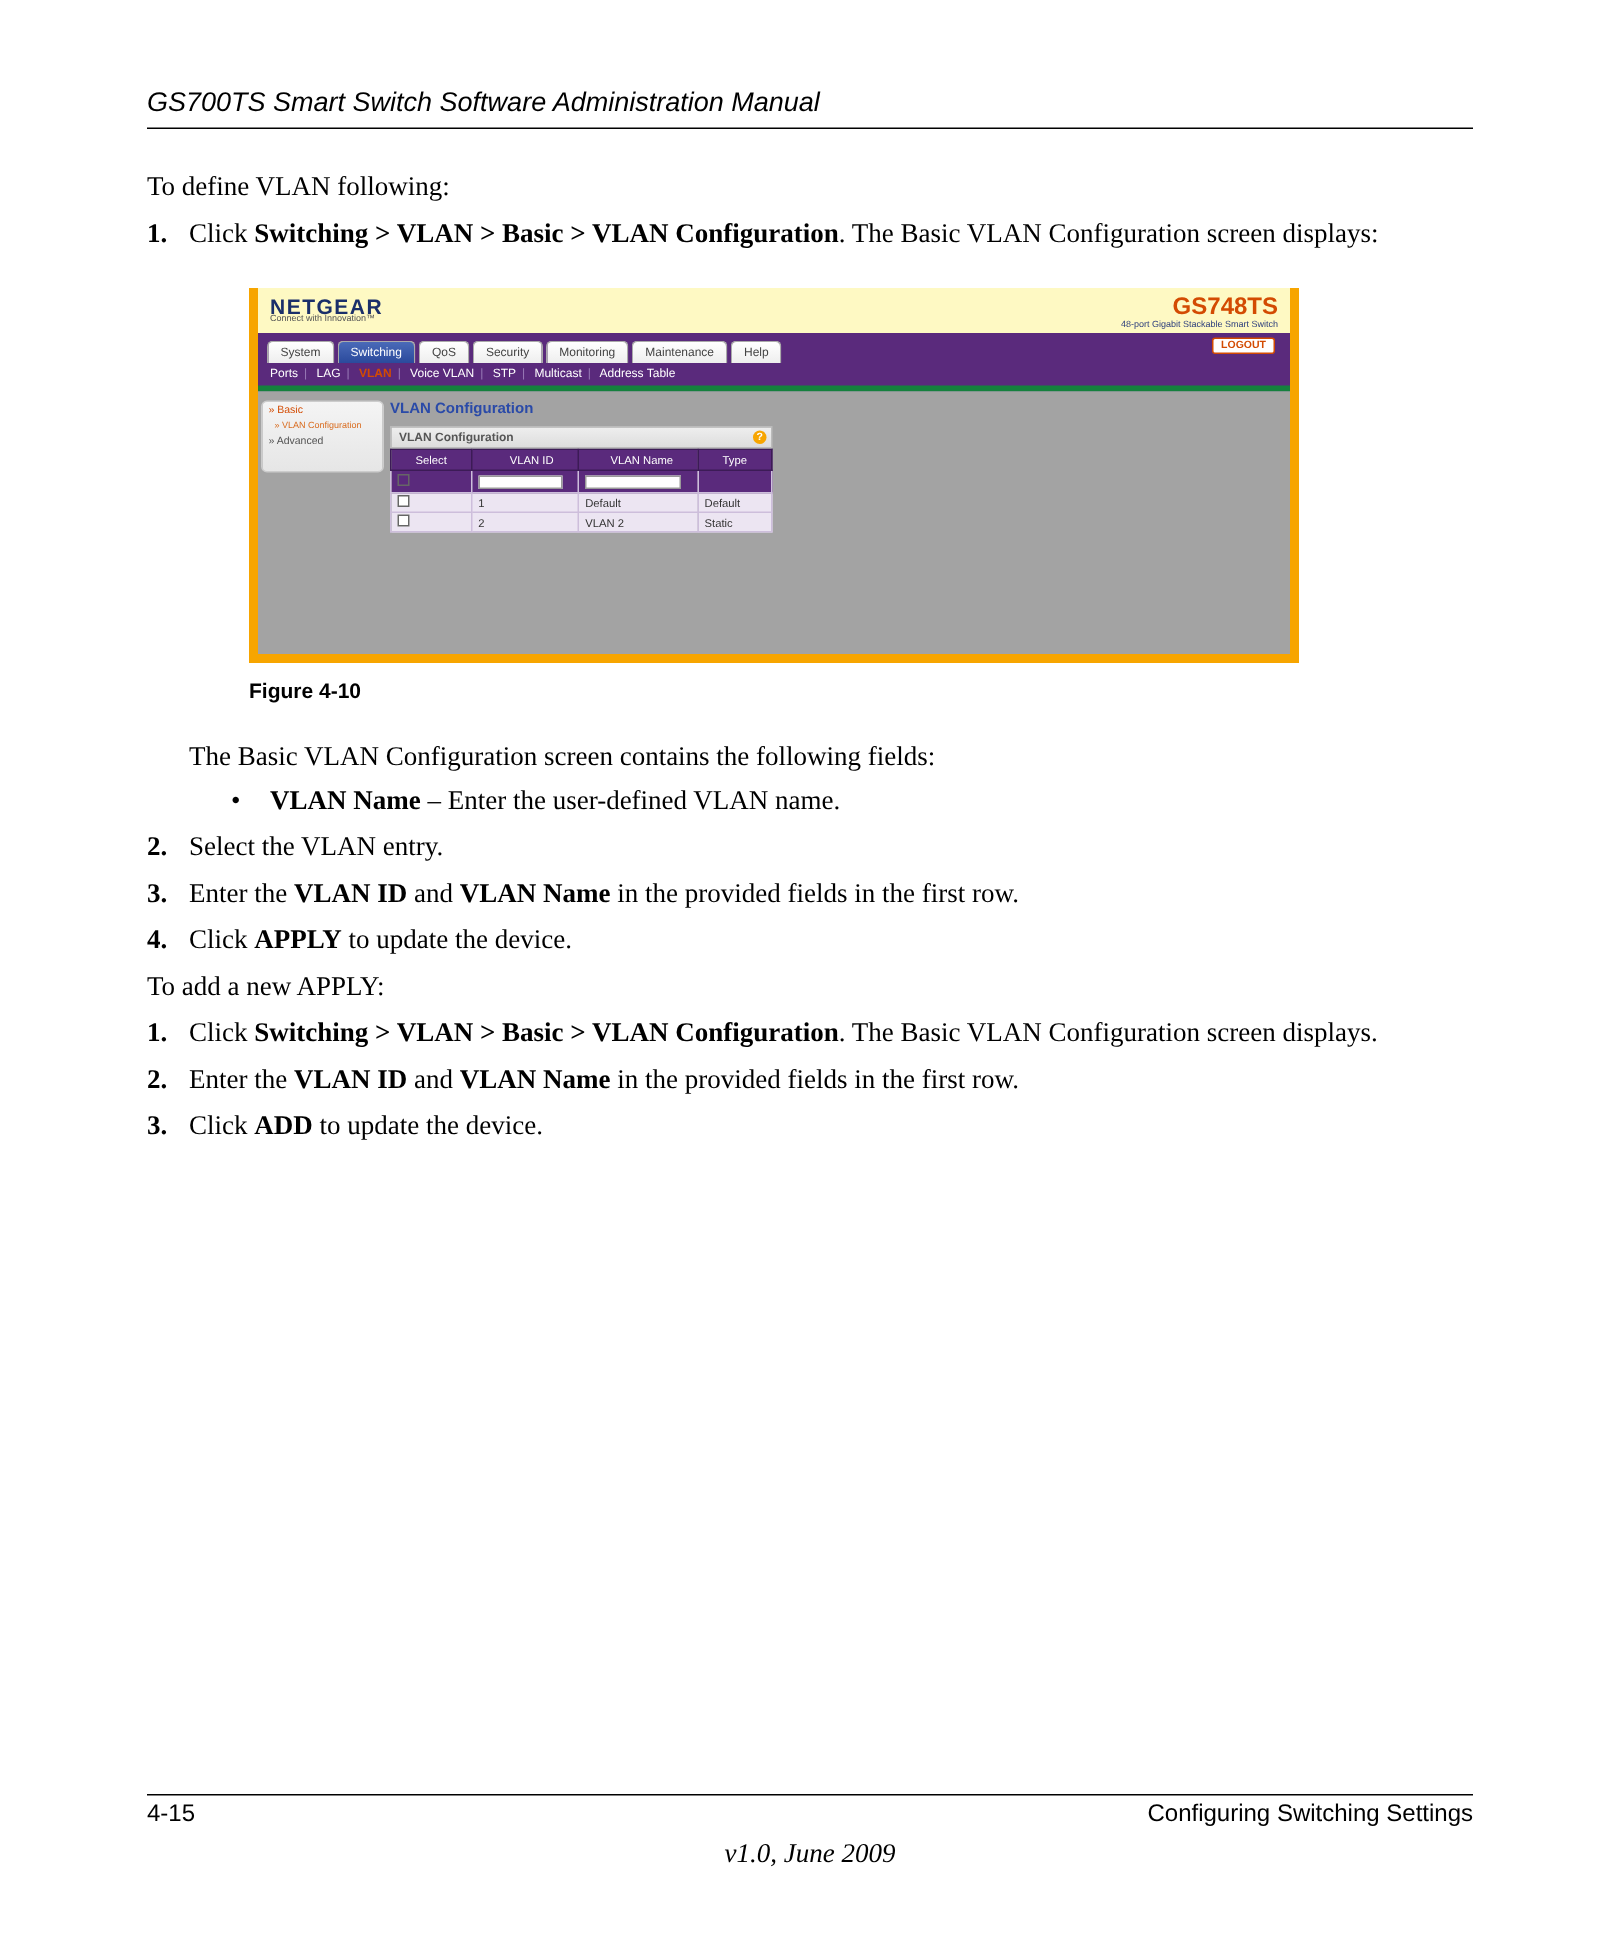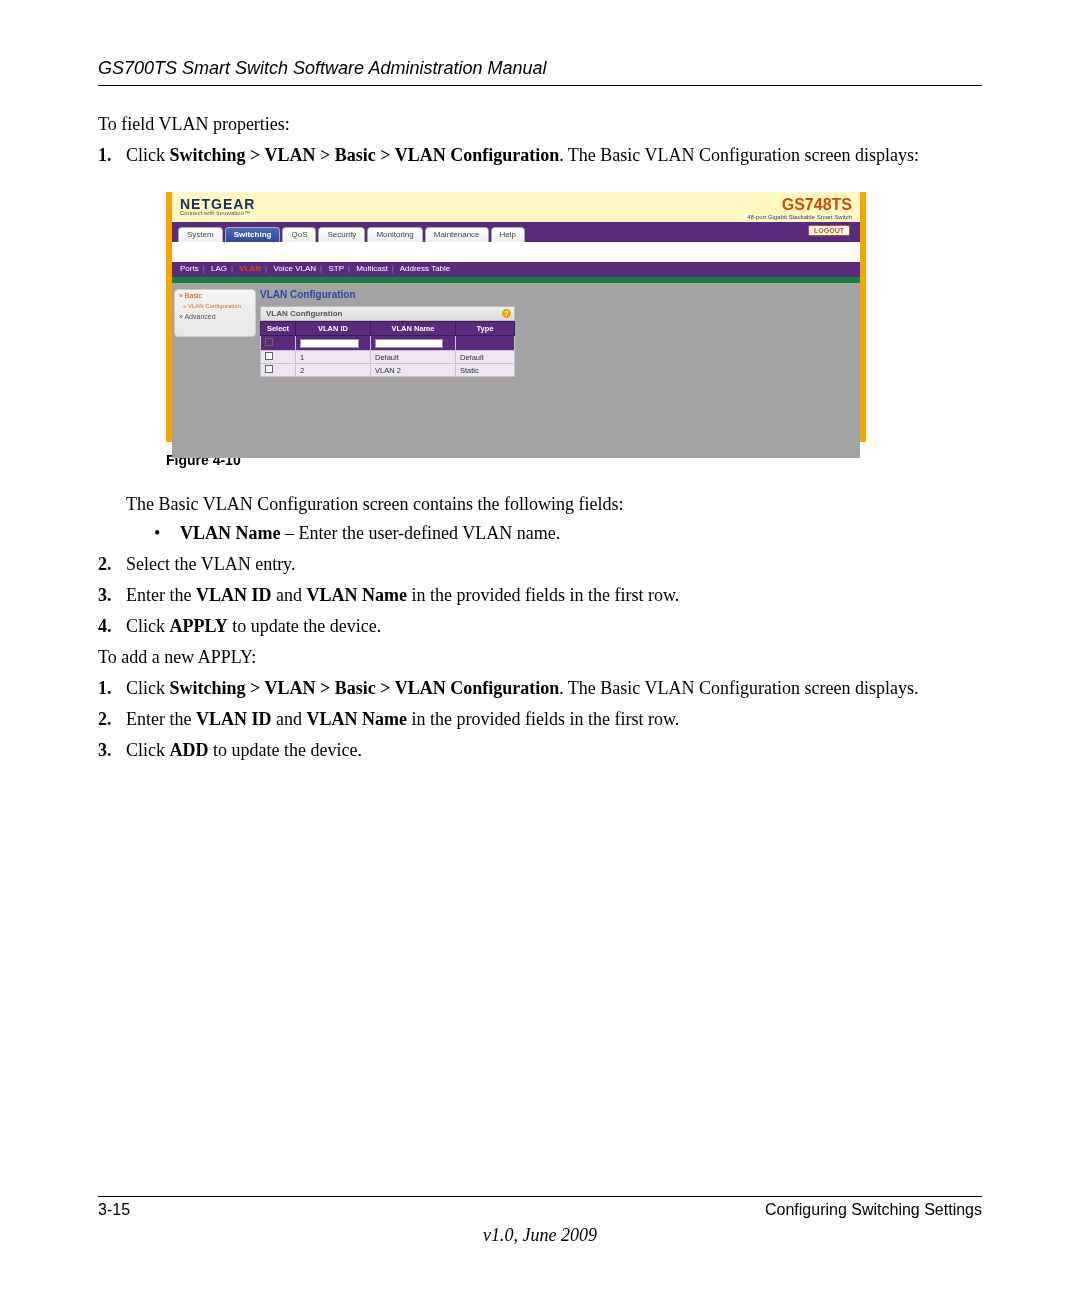--- a/index.html
+++ b/index.html
@@ -69,40 +69,39 @@
     background: linear-gradient(#fff,#eee);
     border: 1px solid #aaa;
     border-bottom: none;
     border-radius: 4px 4px 0 0;
     padding: 2px 8px 2px 8px;
     margin-right: 2px;
     font-size: 8px;
     color: #444;
     height: 15px;
   }
-  .ng-tab.active { background: linear-gradient(#4a6ab8,#2b4a9c); color: #fff; font-weight: bold; }
+  .ng-tab.active { background: linear-gradient(#4a6ab8,#2b4a9c); color: #fff; font-weight: normal; }
   .ng-logout {
     position: absolute;
     right: 10px;
     top: 3px;
     background: #fff;
     border: 1px solid #d34b02;
     color: #d34b02;
     font-size: 7px;
     font-weight: bold;
     padding: 1px 5px;
     border-radius: 2px;
   }
   .ng-subbar {
     background: #5a2a7c;
     color: #fff;
     font-size: 8px;
     padding: 2px 24px 4px 8px;
-    border-bottom: 6px solid #15803d;
-    margin-top: 20px;
+    border-bottom: 4px solid #15803d;
   }
   .ng-subbar span { margin-right: 4px; }
   .ng-subbar .sel { color: #d34b02; font-weight: bold; }
   .ng-subbar .sep { color: #9a7cb8; }
   .ng-body { display: flex; background: #a3a3a3; height: 175px; }
   .ng-side {
     width: 82px;
     background: linear-gradient(#f4f4f4,#e6e6e6);
     border: 1px solid #ccc;
     border-radius: 4px;
@@ -126,22 +125,22 @@
     position: relative;
   }
   .ng-panel-h .q {
     position: absolute; right: 3px; top: 2px;
     width: 9px; height: 9px; border-radius: 50%;
     background: #f7a500; color: #fff; font-size: 7px;
     text-align: center; line-height: 9px;
   }
   table.vlan { border-collapse: collapse; width: 100%; font-size: 7.5px; }
   table.vlan th {
-    background: #5a2a7c; color: #fff; font-weight: bold;
-    padding: 2px 0; text-align: center; border: 1px solid #3c1b56;
+    background: #5a2a7c; color: #fff; font-weight: normal;
+    padding: 2px 16px; text-align: right; border: 1px solid #3c1b56;
   }
   table.vlan td {
     background: #ece5f2; padding: 1px 4px;
     border: 1px solid #cdbedb; color: #333;
   }
   table.vlan tr.inprow td { background: #5a2a7c; padding: 2px 4px; }
   .mini-inp { width: 90%; height: 9px; border: 1px solid #999; background: #fff; display: block; }
   .mini-chk { width: 8px; height: 8px; border: 1px solid #666; background: #fff; display: inline-block; }
 
   
@@ -154,21 +153,21 @@
   .hr-bot { border: none; border-top: 1px solid #000; margin-bottom: 4px; }
   .foot-row { display: flex; justify-content: space-between; font-family: Arial, Helvetica, sans-serif; font-size: 16px; }
   .foot-ver { text-align: center; font-style: italic; font-family: Liberation Serif, serif; font-size: 18px; margin-top: 6px; }
 </style>
 </head>
 <body>
 
 <div class="header-title">GS700TS Smart Switch Software Administration Manual</div>
 <hr class="hr-top">
 
-<p class="intro">To field VLAN properties:</p>
+<p class="intro">To define VLAN following:</p>
 
 <ol class="main">
   <li>
     <span class="num">1.</span>
     <span>
       <span>Click </span><span class="bold">Switching &gt; VLAN &gt; Basic &gt; VLAN Configuration</span><span>. The Basic VLAN Configuration screen displays:</span>
     </span>
 
     <div class="figure-wrap">
       <div class="netgear-box">
@@ -295,17 +294,17 @@
     <span class="num">3.</span>
     <span>
       <span>Click </span><span class="bold">ADD</span><span> to update the device.</span>
     </span>
   </li>
 </ol>
 
 <div class="footer">
   <hr class="hr-bot">
   <div class="foot-row">
-    <span>3-15</span>
+    <span>4-15</span>
     <span>Configuring Switching Settings</span>
   </div>
   <div class="foot-ver">v1.0, June 2009</div>
 </div>
 
 </body></html>

